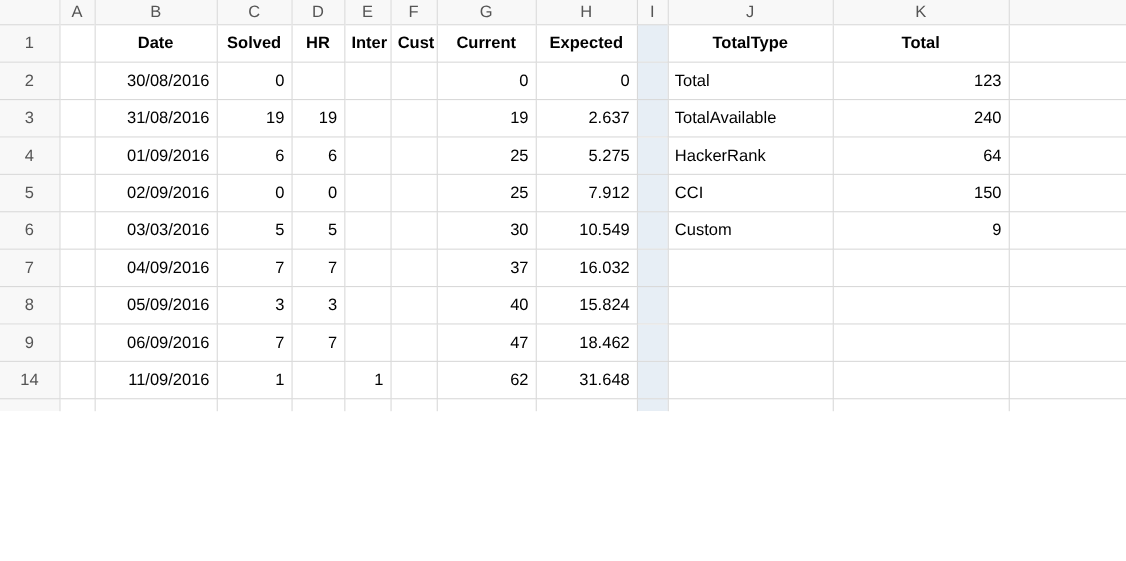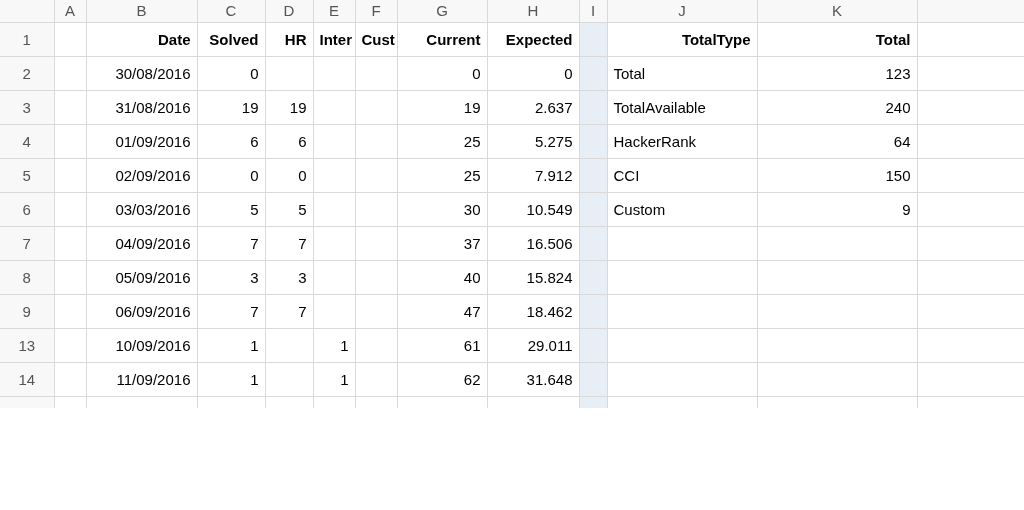--- a/index.html
+++ b/index.html
@@ -1,21 +1,21 @@
 <!DOCTYPE html>
 <html><head>
 <meta charset="utf-8">
 <style>
   html,body{margin:0;padding:0;font-family:Arial,Helvetica,sans-serif;font-size:15px;color:#000;background:#fff;}
   .sheet{border-collapse:collapse;table-layout:fixed;width:1024px;}
   .sheet th,.sheet td{border:1px solid #d9d9d9;box-sizing:border-box;height:34px;padding:0 6px;overflow:hidden;white-space:nowrap;text-overflow:clip;}
   .sheet thead th{background:#f8f8f8;color:#555;font-weight:400;text-align:center;border-top:none;height:22px;}
   .sheet thead th.corner{background:#f8f8f8;border-left:none;}
   .sheet tbody th.rowhdr{background:#f8f8f8;color:#555;font-weight:400;text-align:center;border-left:none;width:54px;}
-  .hdr{font-weight:700;text-align:right;}
+  .hdr{font-weight:700;text-align:center;}
   .num{text-align:right;}
   .txt{text-align:left;}
   .selcol{background:#e7eef5;}
   .sheet tr:last-child th, .sheet tr:last-child td{border-bottom:none;}
   .sheet tr td:last-child, .sheet tr th:last-child{border-right:none;}
 </style>
 </head>
 <body>
 
 <table class="sheet">
@@ -144,21 +144,21 @@
       </tr>
       <tr>
         <th class="rowhdr">7</th>
         <td></td>
         <td class="num">04/09/2016</td>
         <td class="num">7</td>
         <td class="num">7</td>
         <td></td>
         <td></td>
         <td class="num">37</td>
-        <td class="num">16.506</td>
+        <td class="num">16.032</td>
         <td class="selcol"></td>
         <td></td>
         <td></td>
         <td></td>
       </tr>
       <tr>
         <th class="rowhdr">8</th>
         <td></td>
         <td class="num">05/09/2016</td>
         <td class="num">3</td>
@@ -175,35 +175,20 @@
       <tr>
         <th class="rowhdr">9</th>
         <td></td>
         <td class="num">06/09/2016</td>
         <td class="num">7</td>
         <td class="num">7</td>
         <td></td>
         <td></td>
         <td class="num">47</td>
         <td class="num">18.462</td>
-        <td class="selcol"></td>
-        <td></td>
-        <td></td>
-        <td></td>
-      </tr>
-      <tr>
-        <th class="rowhdr">13</th>
-        <td></td>
-        <td class="num">10/09/2016</td>
-        <td class="num">1</td>
-        <td></td>
-        <td class="num">1</td>
-        <td></td>
-        <td class="num">61</td>
-        <td class="num">29.011</td>
         <td class="selcol"></td>
         <td></td>
         <td></td>
         <td></td>
       </tr>
       <tr>
         <th class="rowhdr">14</th>
         <td></td>
         <td class="num">11/09/2016</td>
         <td class="num">1</td>

